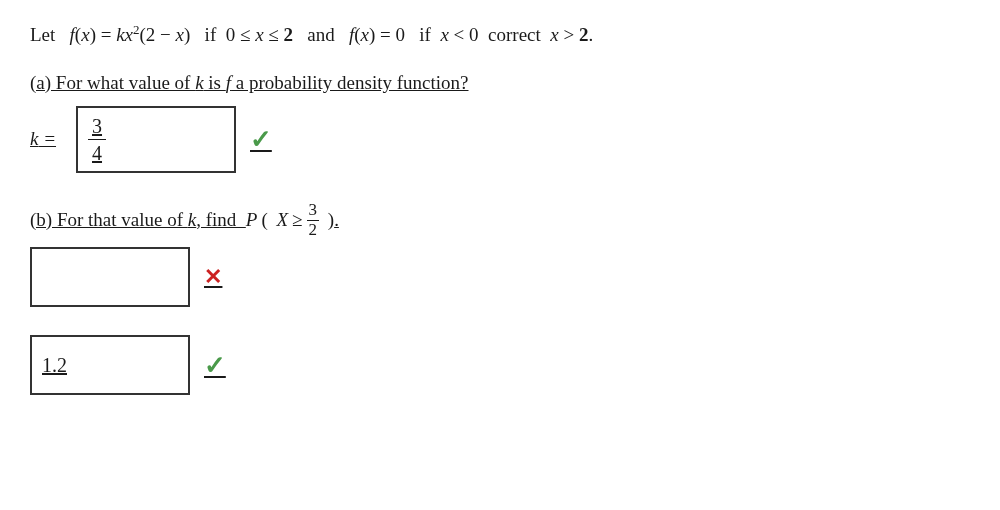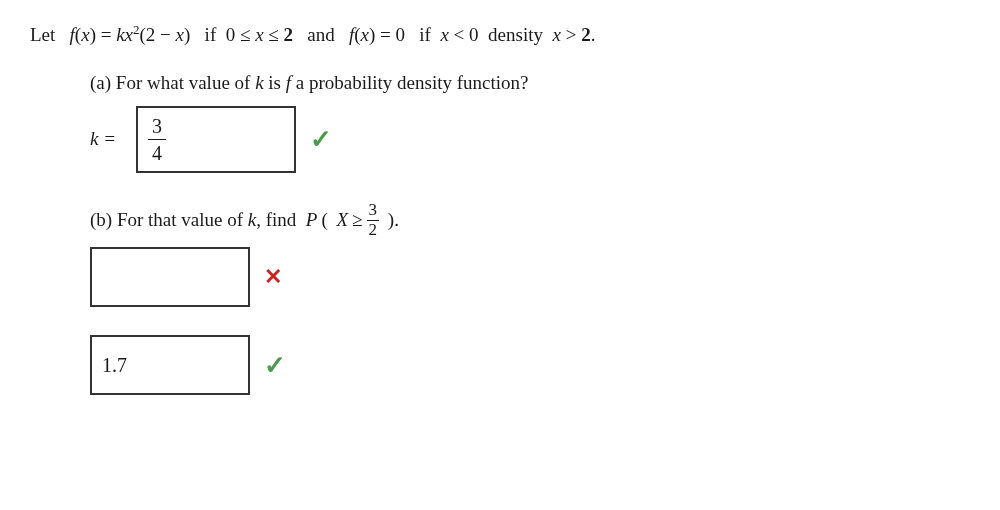--- a/index.html
+++ b/index.html
@@ -14,22 +14,22 @@
       min-height: 510px;
     }
 
     .problem-statement {
       font-size: 19px;
       margin-bottom: 22px;
       line-height: 1.5;
     }
 
     .part {
-      margin-left: 60px;
       margin-bottom: 28px;
+      text-decoration: underline;
     }
 
     .part-label {
       font-size: 19px;
       margin-bottom: 12px;
     }
 
     .answer-row {
       display: flex;
       align-items: center;
@@ -138,21 +138,21 @@
 
 <div class="problem-statement">
   <span>Let&nbsp;&nbsp;</span>
   <span>
     <i>f</i>(<i>x</i>) = <i>k</i><i>x</i><sup>2</sup>(2 − <i>x</i>)
   </span>
   <span>&nbsp; if &nbsp;0 ≤ <i>x</i> ≤ <strong>2</strong>&nbsp;</span>
   <span>&nbsp;and&nbsp;</span>
   <span>&nbsp;<i>f</i>(<i>x</i>) = 0&nbsp;</span>
   <span>&nbsp;if &nbsp;<i>x</i> &lt; 0&nbsp;</span>
-  <span>density</span>
+  <span>correct</span>
   <span>&nbsp;<i>x</i> &gt; <strong>2</strong>.</span>
 </div>
 
 <div class="part">
   <div class="part-label">
     (a) For what value of <i>k</i> is <i>f</i> a probability density function?
   </div>
   <div class="answer-row">
     <span class="k-label"><i>k</i> =</span>
     <div class="answer-box">
@@ -176,17 +176,17 @@
     <div class="answer-box-small">
       <span></span>
     </div>
     <span class="cross-icon">✕</span>
   </div>
 </div>
 
 <div class="part">
   <div class="answer-row">
     <div class="answer-box">
-      <span class="answer-plain">1.7</span>
+      <span class="answer-plain">1.2</span>
     </div>
     <span class="check-icon">✓</span>
   </div>
 </div>
 
 </body></html>

